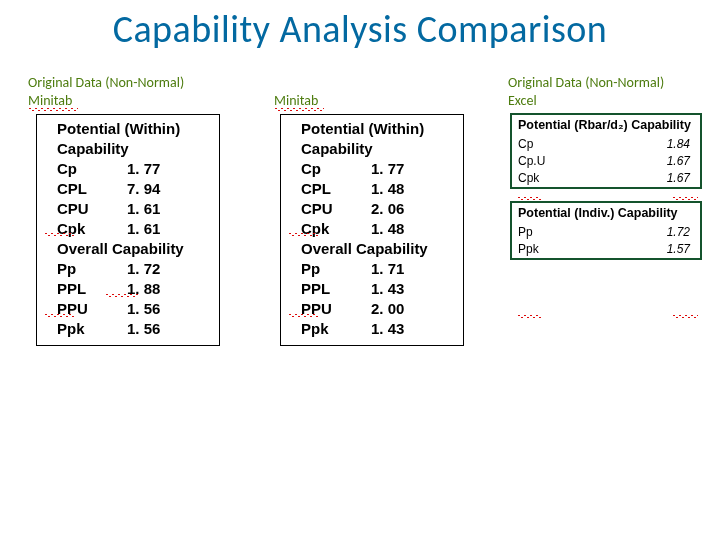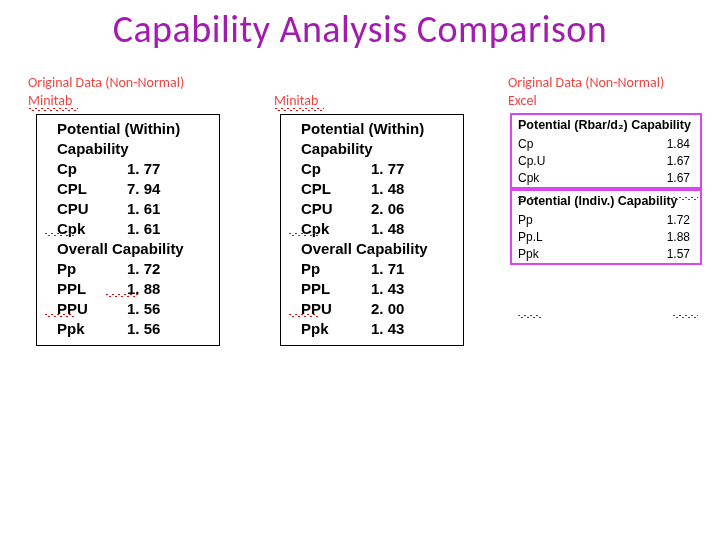--- a/index.html
+++ b/index.html
@@ -18,29 +18,29 @@
     box-sizing: border-box;
   }
   .title {
     position: absolute;
     top: 6px;
     left: 0;
     width: 100%;
     text-align: center;
     font-size: 38px;
     font-weight: 400;
-    color: #a21caf;
+    color: #0369a1;
     letter-spacing: 0.5px;
   }
 
   .col-label {
     position: absolute;
     font-size: 14px;
     line-height: 18px;
-    color: #ef4444;
+    color: #4d7c0f;
   }
   .lbl1 { top: 74px; left: 28px; width: 220px; }
   .lbl2 { top: 74px; left: 274px; width: 220px; }
   .lbl3 { top: 74px; left: 508px; width: 200px; }
 
   .capbox {
     position: absolute;
     border: 1.5px solid #000;
     box-sizing: border-box;
     padding: 4px 8px 6px 20px;
@@ -60,38 +60,39 @@
 
   
   .excelwrap {
     position: absolute;
     top: 113px;
     left: 510px;
     width: 192px;
     font-family: Arial, sans-serif;
   }
   .exbox {
-    border: 2px solid #d946ef;
+    border: 2px solid #14532d;
     box-sizing: border-box;
     width: 100%;
+    margin-bottom: 12px;
     font-size: 12px;
     line-height: 17px;
   }
   .exhead {
     font-weight: bold;
     padding: 2px 6px 2px 6px;
     font-size: 12.5px;
   }
   .exrow {
     display: flex;
     justify-content: space-between;
     padding: 0 10px 0 6px;
   }
   .exrow .ek { }
-  .exrow .ev { text-align: left; }
+  .exrow .ev { text-align: left; font-style: italic; }
 
   
   .squiggle {
     position: absolute;
     height: 3px;
     background:
       radial-gradient(circle at 2px 0px, rgba(220,0,0,0.95) 1px, transparent 1.4px) repeat-x,
       radial-gradient(circle at 5px 3px, rgba(220,0,0,0.95) 1px, transparent 1.4px) repeat-x;
     background-size: 6px 3px, 6px 3px;
     pointer-events: none;
@@ -220,24 +221,20 @@
           <span class="ev">1.67</span>
         </div>
     </div>
     <div class="exbox">
       <div class="exhead">Potential (Indiv.) Capability</div>
       <div class="exrow">
           <span class="ek">Pp</span>
           <span class="ev">1.72</span>
         </div>
       <div class="exrow">
-          <span class="ek">Pp.L</span>
-          <span class="ev">1.88</span>
-        </div>
-      <div class="exrow">
           <span class="ek">Ppk</span>
           <span class="ev">1.57</span>
         </div>
     </div>
   </div>
 
   <div class="squiggle sq-minitab1"></div>
   <div class="squiggle sq-minitab2"></div>
   <div class="squiggle sq-cpk1"></div>
   <div class="squiggle sq-ppk1"></div>

